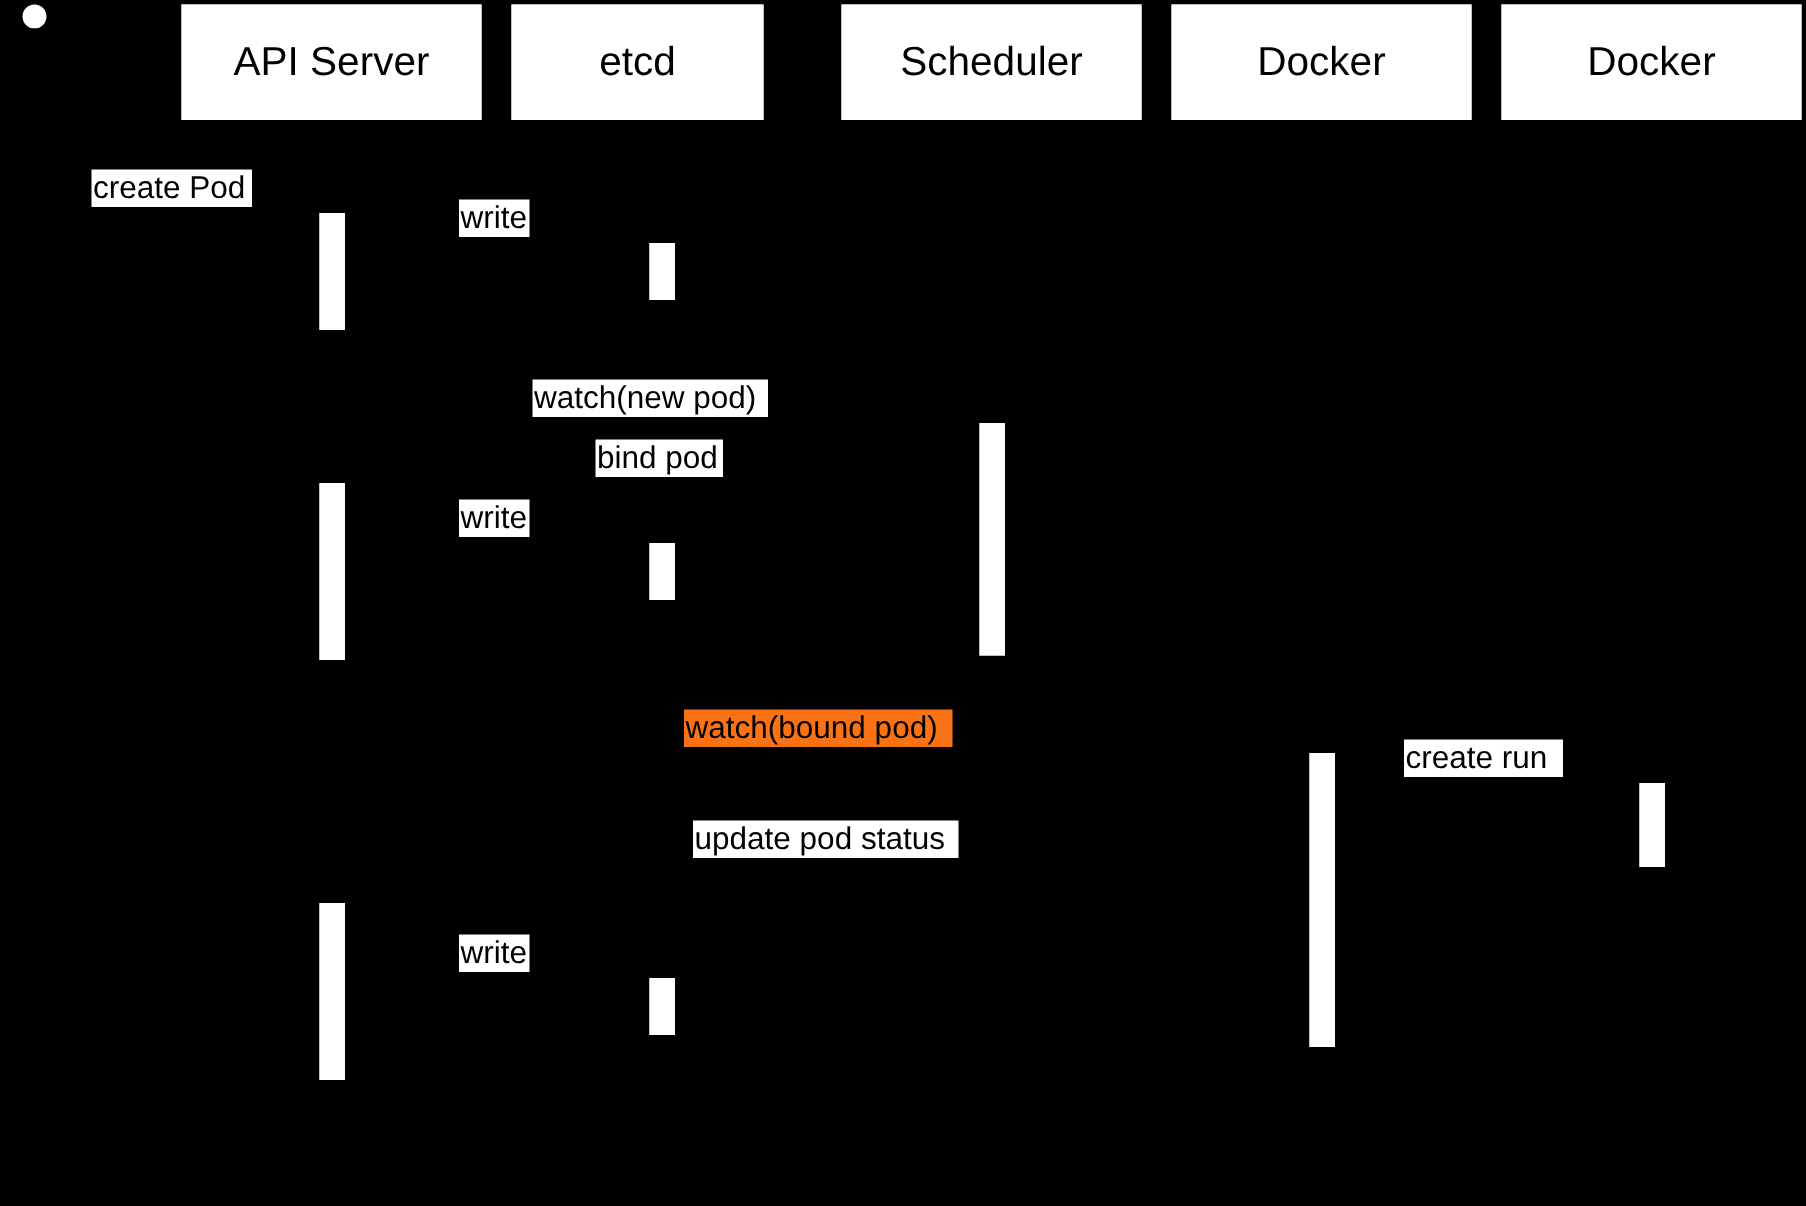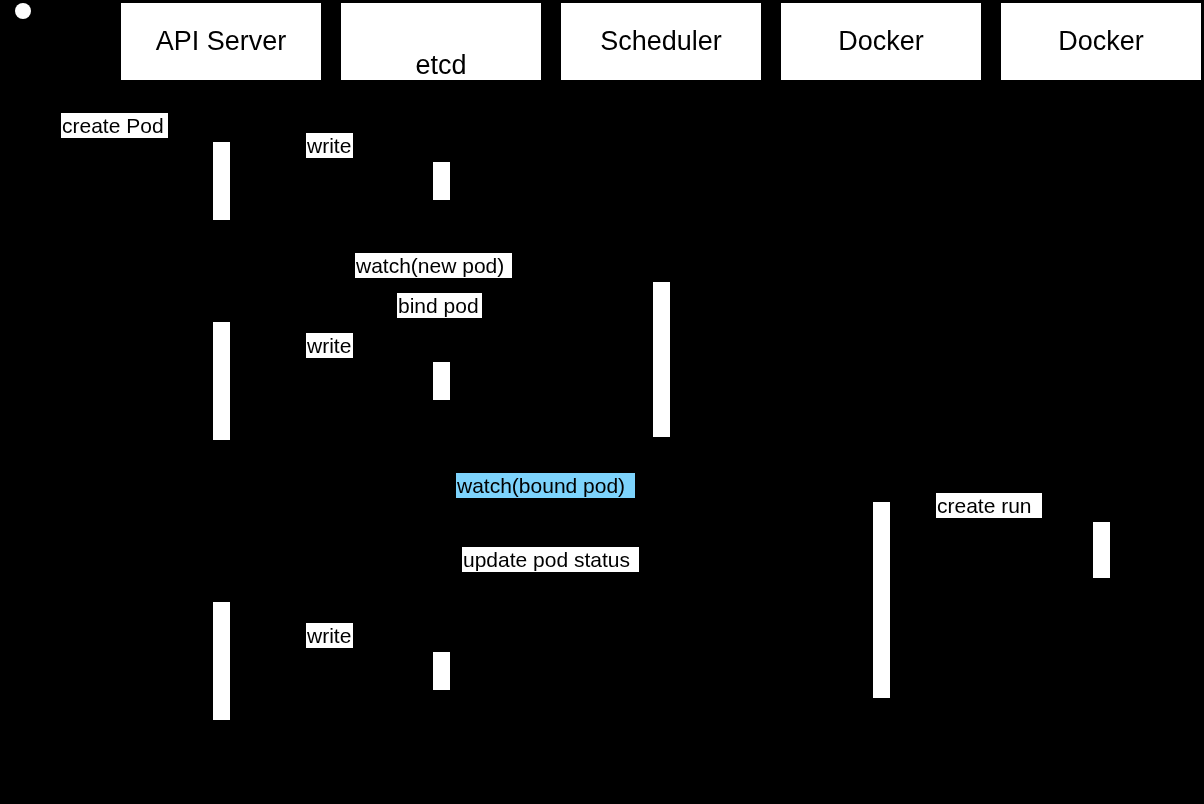--- a/index.html
+++ b/index.html
@@ -87,21 +87,21 @@
       <div class="lifeline" style="left: 441px; top: 80px; height: 724px;"></div>
       <div class="lifeline" style="left: 661px; top: 80px; height: 724px;"></div>
       <div class="lifeline" style="left: 881px; top: 80px; height: 724px;"></div>
       <div class="lifeline" style="left: 1101px; top: 80px; height: 724px;"></div>
     </div>
 
   <div id="participants">
       <div class="participant-box" style="left: 121px; top: 3px; width: 200px; height: 77px;">
         <span>API Server</span>
       </div>
-      <div class="participant-box" style="left: 341px; top: 3px; width: 200px; height: 77px; align-items: flex-end;">
+      <div class="participant-box" style="left: 341px; top: 3px; width: 168px; height: 77px;">
         <span>etcd</span>
       </div>
       <div class="participant-box" style="left: 561px; top: 3px; width: 200px; height: 77px; text-align: right;">
         <span>Scheduler</span>
       </div>
       <div class="participant-box" style="left: 781px; top: 3px; width: 200px; height: 77px;">
         <span>Docker</span>
       </div>
       <div class="participant-box" style="left: 1001px; top: 3px; width: 200px; height: 77px;">
         <span>Docker</span>
@@ -131,19 +131,19 @@
       <div class="message-line" style="left: 462px; top: 599px; width: 177px;"></div>
       <div class="message-line" style="left: 306px; top: 649px; width: 47px;"></div>
     </div>
 
   <div id="messages">
       <div class="message-label" style="left: 61px; top: 113px; min-width: 107px; background: rgb(255, 255, 255); color: rgb(0, 0, 0);">create Pod</div>
       <div class="message-label" style="left: 306px; top: 133px; min-width: 47px; background: rgb(255, 255, 255); color: rgb(0, 0, 0);">write</div>
       <div class="message-label" style="left: 355px; top: 253px; min-width: 157px; background: rgb(255, 255, 255); color: rgb(0, 0, 0);">watch(new pod)</div>
       <div class="message-label" style="left: 397px; top: 293px; min-width: 85px; background: rgb(255, 255, 255); color: rgb(0, 0, 0);">bind pod</div>
       <div class="message-label" style="left: 306px; top: 333px; min-width: 47px; background: rgb(255, 255, 255); color: rgb(0, 0, 0);">write</div>
-      <div class="message-label" style="left: 456px; top: 473px; min-width: 179px; background: #7dd3fc; color: rgb(0, 0, 0);">watch(bound pod)</div>
+      <div class="message-label" style="left: 456px; top: 473px; min-width: 179px; background: #f97316; color: rgb(0, 0, 0);">watch(bound pod)</div>
       <div class="message-label" style="left: 936px; top: 493px; min-width: 106px; background: rgb(255, 255, 255); color: rgb(0, 0, 0);">create run</div>
       <div class="message-label" style="left: 462px; top: 547px; min-width: 177px; background: rgb(255, 255, 255); color: rgb(0, 0, 0);">update pod status</div>
       <div class="message-label" style="left: 306px; top: 623px; min-width: 47px; background: rgb(255, 255, 255); color: rgb(0, 0, 0);">write</div>
     </div>
 
 </div>
 
 </body></html>

